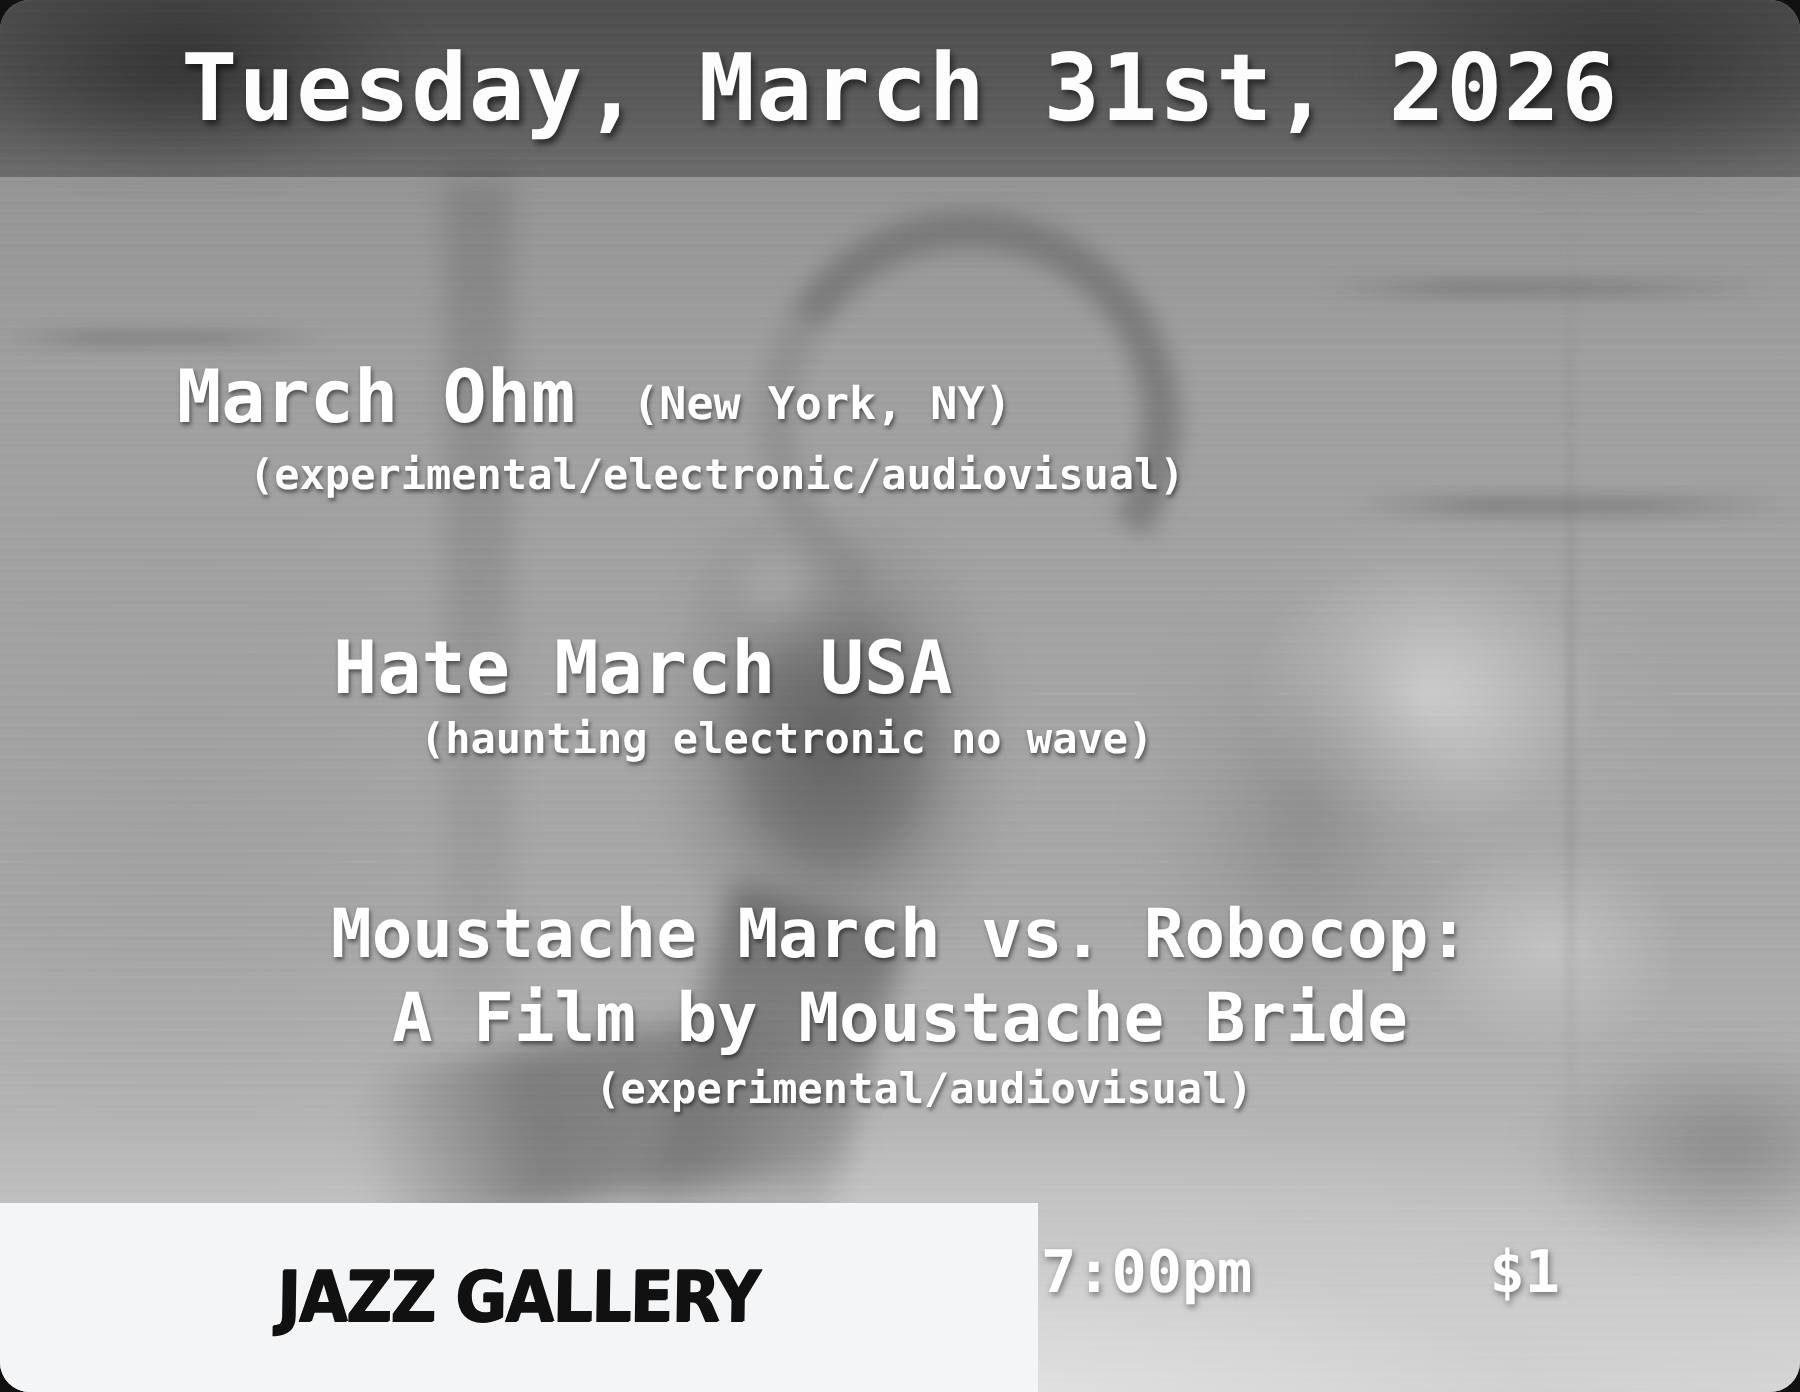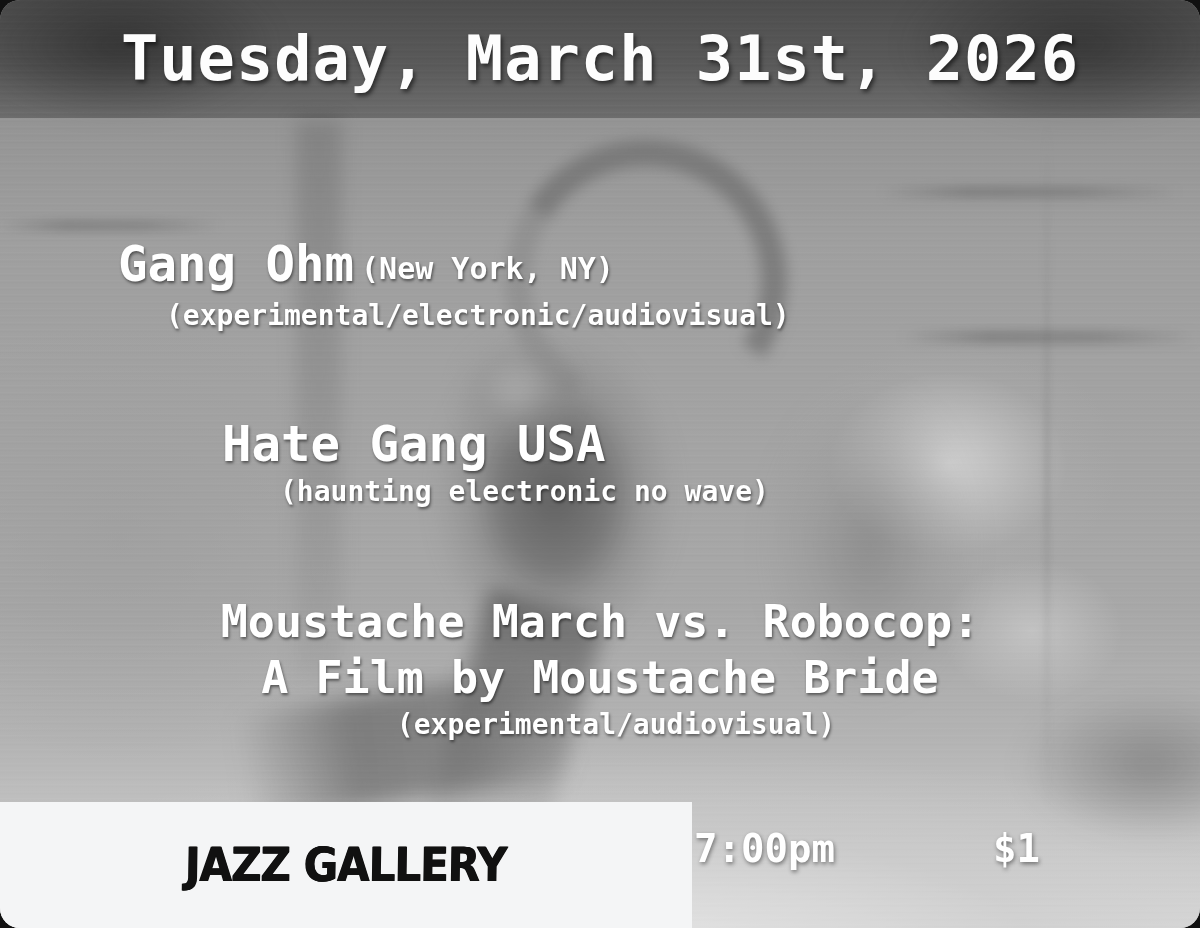--- a/index.html
+++ b/index.html
@@ -222,21 +222,21 @@
     font-weight: bold;
     white-space: nowrap;
     padding-left: 32px;
   }
 
   
   .act-1 { padding-left: 118px; }
   .act-1 .act-main { font-size: 49px; line-height: 58px; }
   .act-1 .act-main .city {
     font-size: 30px;
-    padding-left: 7px;
+    padding-left: 38px;
     vertical-align: 2px;
   }
   .act-1 .act-genre { font-size: 28px; line-height: 36px; padding-left: 48px; }
 
   
   .act-2 { padding-left: 222px; margin-top: 82px; }
   .act-2 .act-main { font-size: 49px; line-height: 58px; }
   .act-2 .act-genre { font-size: 28px; line-height: 36px; padding-left: 58px; }
 
   
@@ -316,28 +316,28 @@
   </div>
 
   <div class="wash"></div>
 
   <div class="date">Tuesday, March 31st, 2026</div>
 
   <div class="lineup">
 
     <div class="act act-1">
       <div class="act-main">
-        <span>Gang Ohm</span><span class="city">(New York, NY)</span>
+        <span>March Ohm</span><span class="city">(New York, NY)</span>
       </div>
       <div class="act-genre">(experimental/electronic/audiovisual)</div>
     </div>
 
     <div class="act act-2">
       <div class="act-main">
-        <span>Hate Gang USA</span>
+        <span>Hate March USA</span>
       </div>
       <div class="act-genre">(haunting electronic no wave)</div>
     </div>
 
     <div class="act act-3">
       <div class="act-main">Moustache March vs. Robocop:</div>
       <div class="act-sub">A Film by Moustache Bride</div>
       <div class="act-genre">(experimental/audiovisual)</div>
     </div>
 

